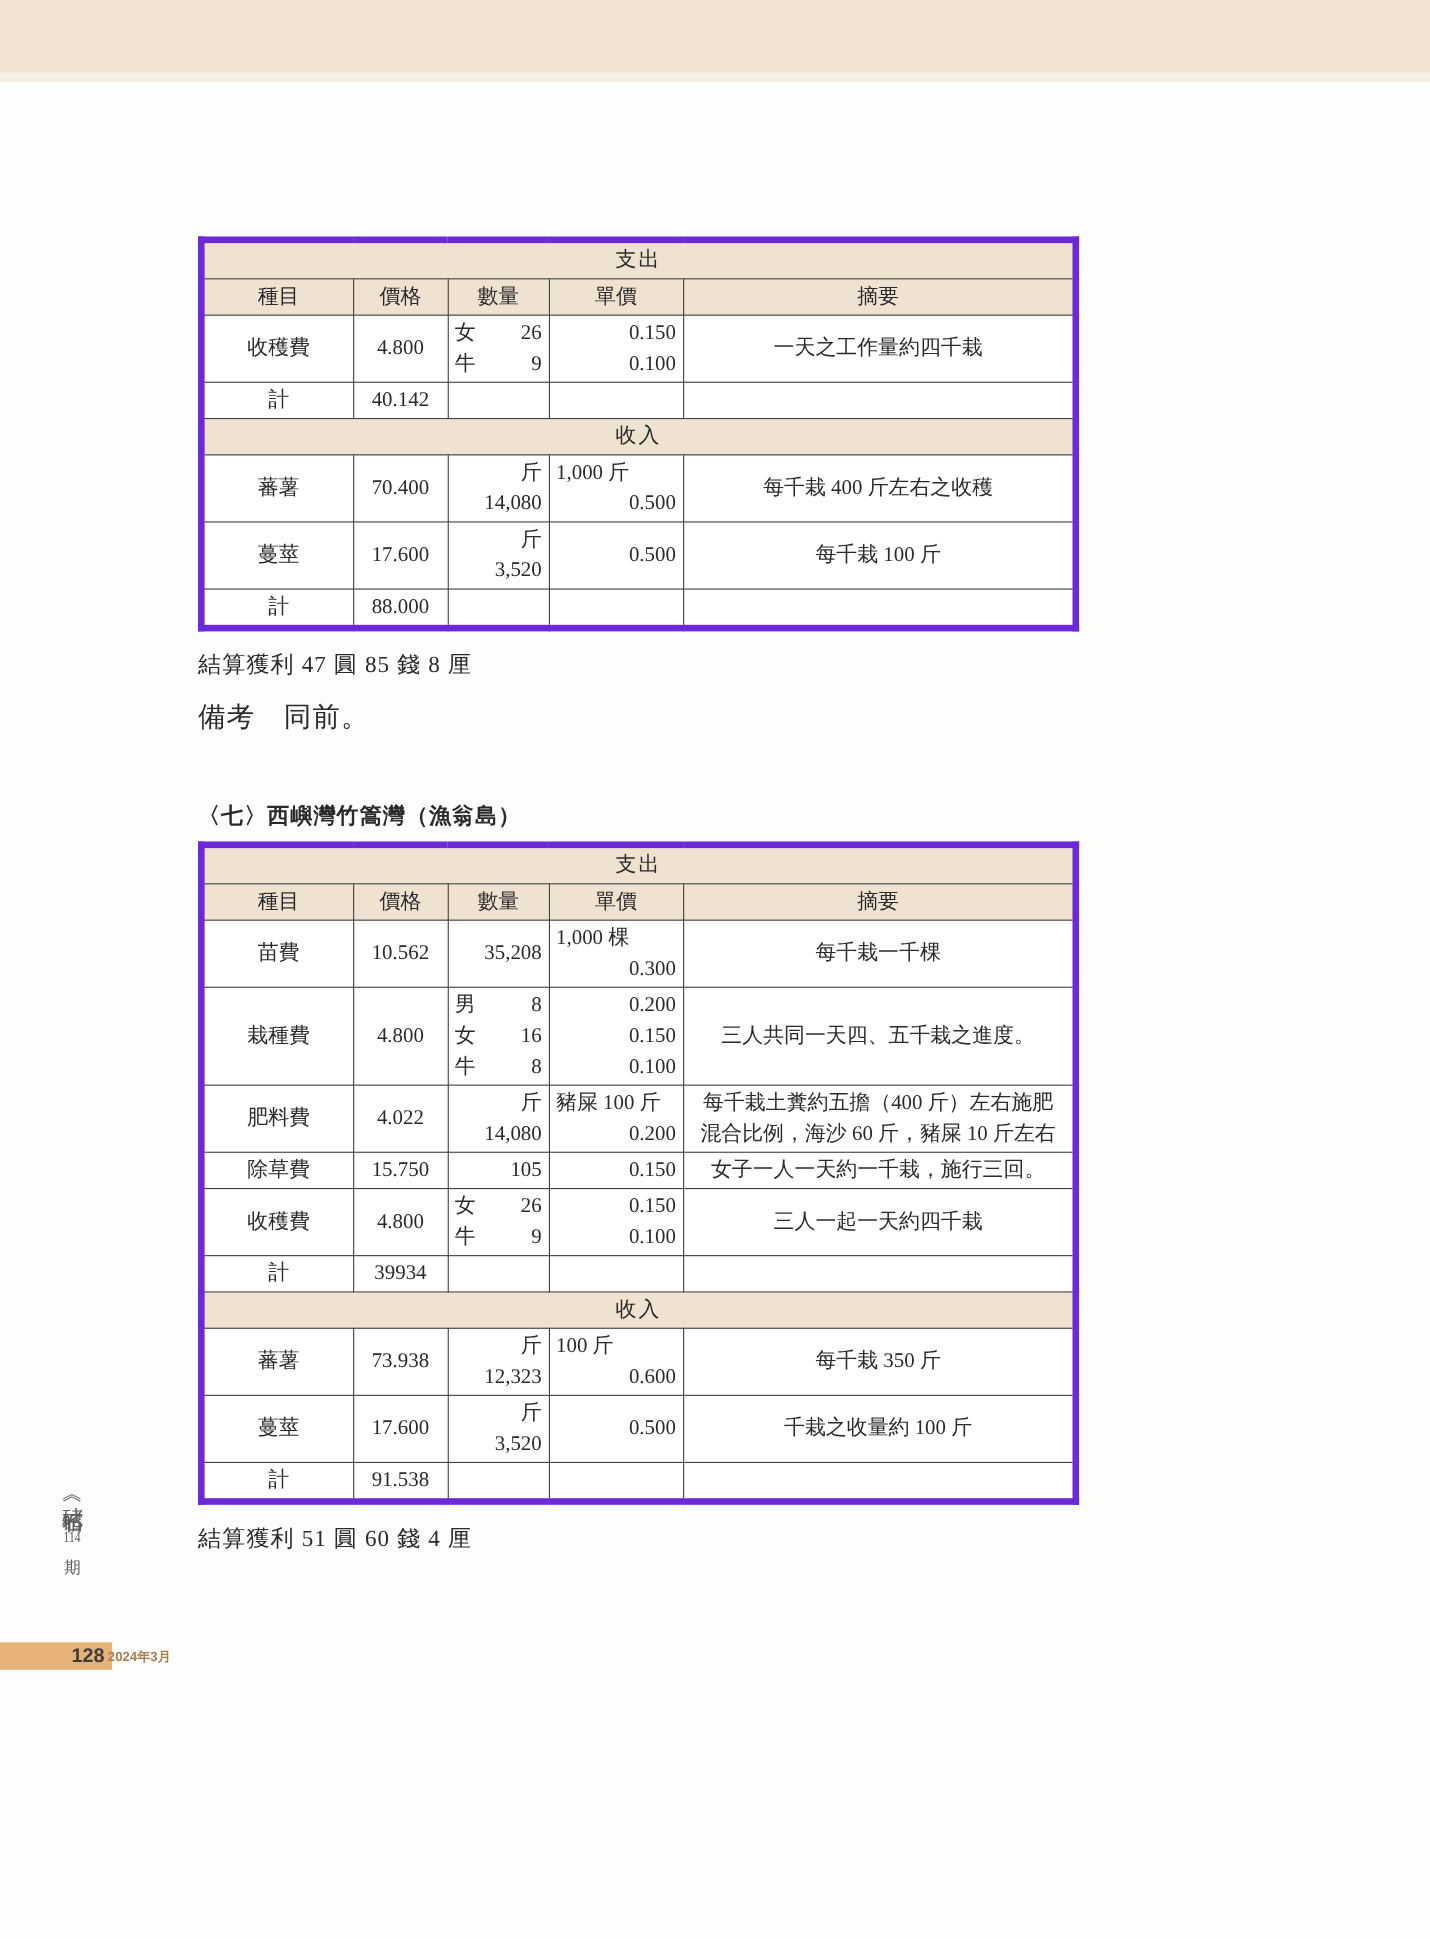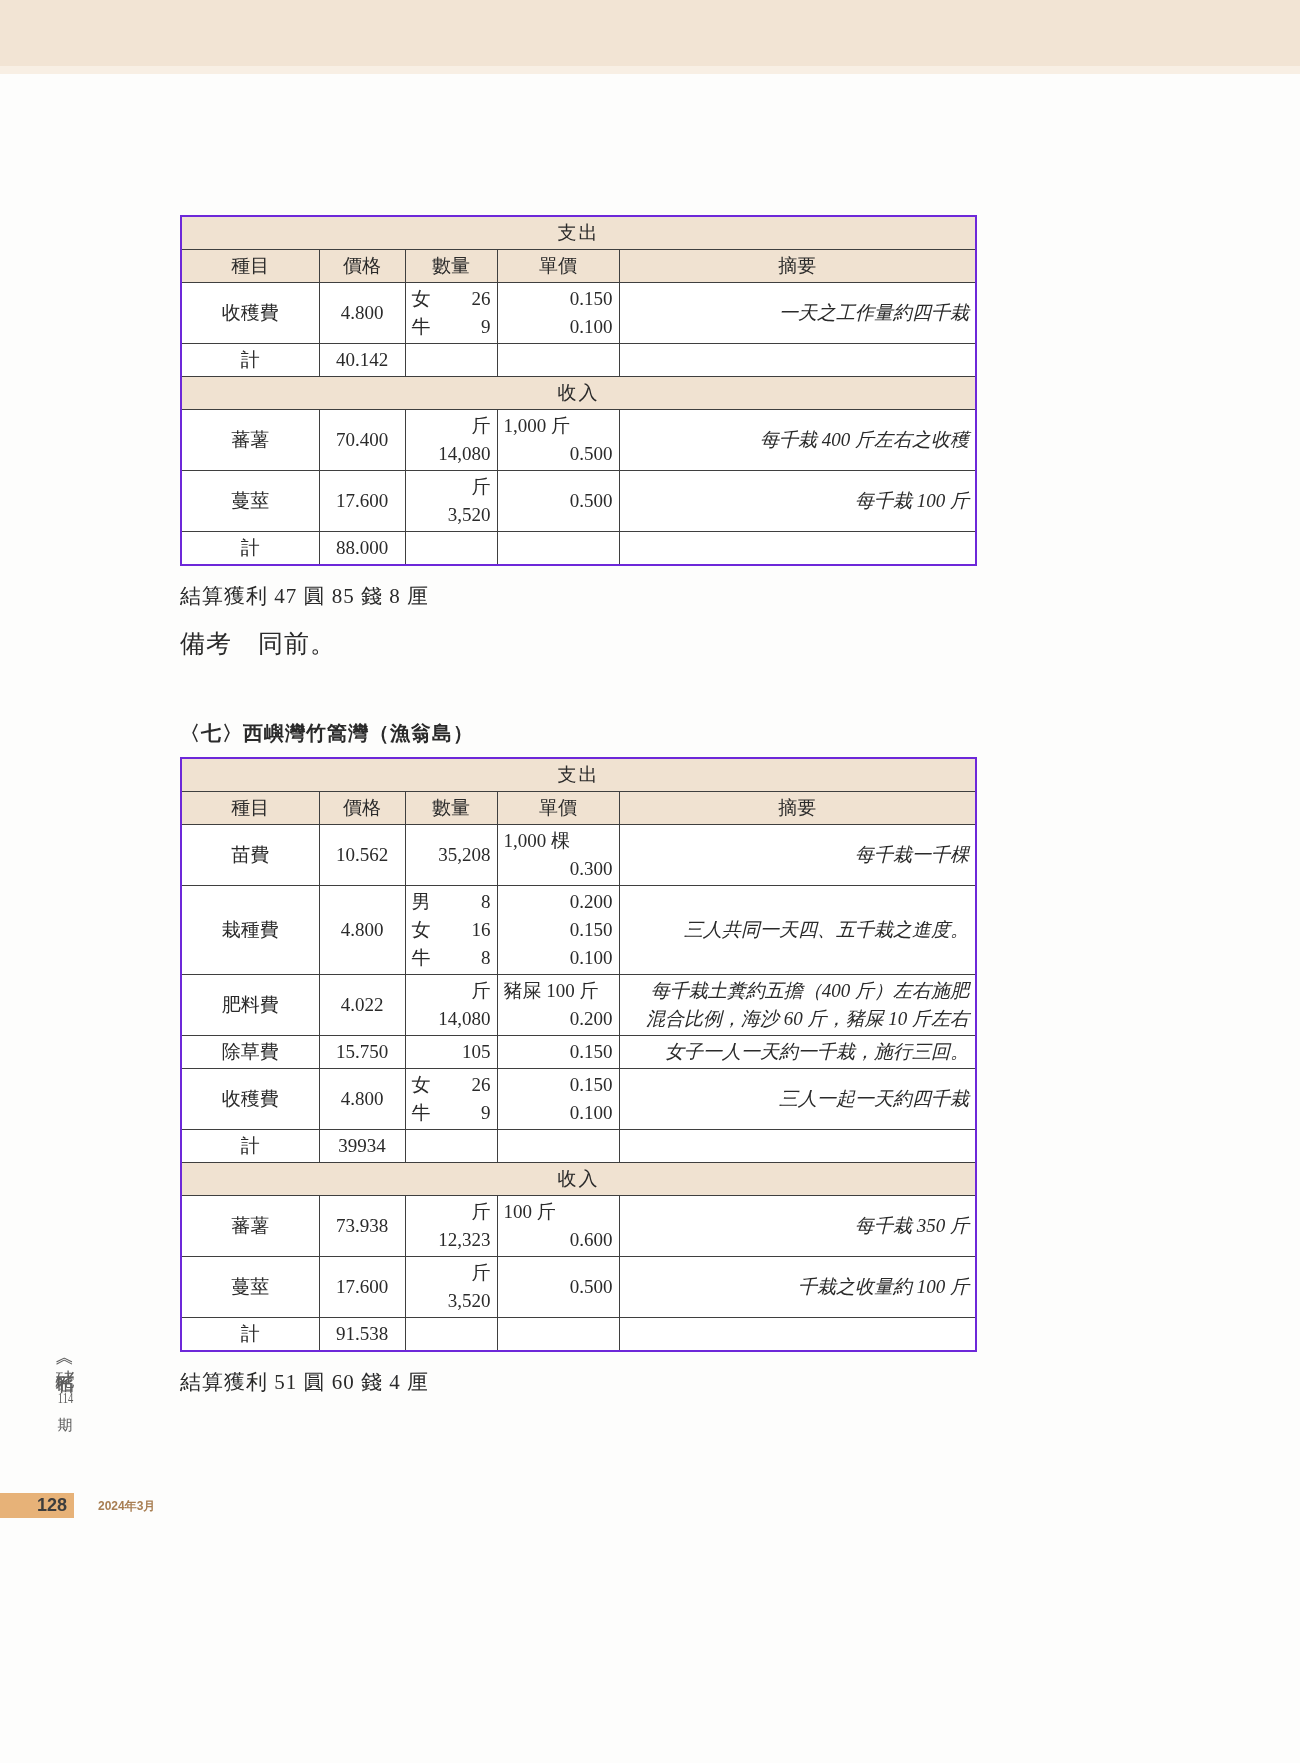--- a/index.html
+++ b/index.html
@@ -14,21 +14,21 @@
   .top-band {
     position:absolute; top:0; left:0; width:1300px; height:74px;
     background:var(--band-bg,#f2e4d4);
     border-bottom:8px solid #f8efe4;
   }
   .content {
     position:absolute; left:180px; top:215px; width:795px;
   }
   table.fin-table {
     border-collapse:collapse; table-layout:fixed; width:795px;
-    border:2px solid #6d28d9;
+    border:6px solid #6d28d9;
     background:#fff;
   }
   .fin-table td, .fin-table th {
     border:1px solid #3f3f3f;
     font-size:19px; line-height:28px;
     padding:2px 6px;
     vertical-align:middle;
     font-weight:normal;
   }
   .band-cell {
@@ -36,40 +36,40 @@
     text-align:center; letter-spacing:2px; padding:3px 6px;
   }
   .head-cell {
     background:var(--header-bg,#f0e2d1);
     text-align:center;
   }
   .c-item { text-align:center; }
   .c-price { text-align:center; padding-right:10px; }
   .c-qty  { padding:2px 12px 2px 14px; }
   .c-unit { padding:2px 12px 2px 10px; }
-  .c-note { text-align:right; padding-left:9px; padding-right:6px;font-style:italic; }
+  .c-note { text-align:center; padding-left:9px; padding-right:6px; }
   .cl { display:flex; }
   .cl .lr { margin-left:auto; }
   .note-line { display:block; }
   .profit-note { margin-top:16px; font-size:21px; letter-spacing:1px; }
   .remark { margin-top:17px; font-size:25px; letter-spacing:1px; }
   .section-heading { margin-top:60px; margin-bottom:10px; font-size:20px; letter-spacing:1px; }
   .journal-vertical {
     position:absolute; left:52px; top:1352px;
     writing-mode:vertical-rl; text-orientation:upright;
     font-size:19px; color:#5c5c5c; letter-spacing:3px;
     height:210px;
   }
   .journal-vertical .issue-no {
     text-combine-upright:all;
     font-size:14px; letter-spacing:0;
   }
   .journal-vertical .issue-unit { font-size:15px; }
   .page-badge {
-    position:absolute; left:0; top:1493px; width:74px; height:25px;
+    position:absolute; left:0; top:1493px; width:102px; height:25px;
     background:var(--badge-bg,#e7b278);
     display:flex; align-items:center; justify-content:flex-end;
     padding-right:7px;
     font-family:"Liberation Sans","DejaVu Sans",sans-serif;
     font-size:18px; font-weight:bold; color:#3d3d3d;
   }
   .page-date {
     position:absolute; left:98px; top:1498px;
     font-family:"Liberation Sans","DejaVu Sans",sans-serif;
     font-size:12px; font-weight:bold;

